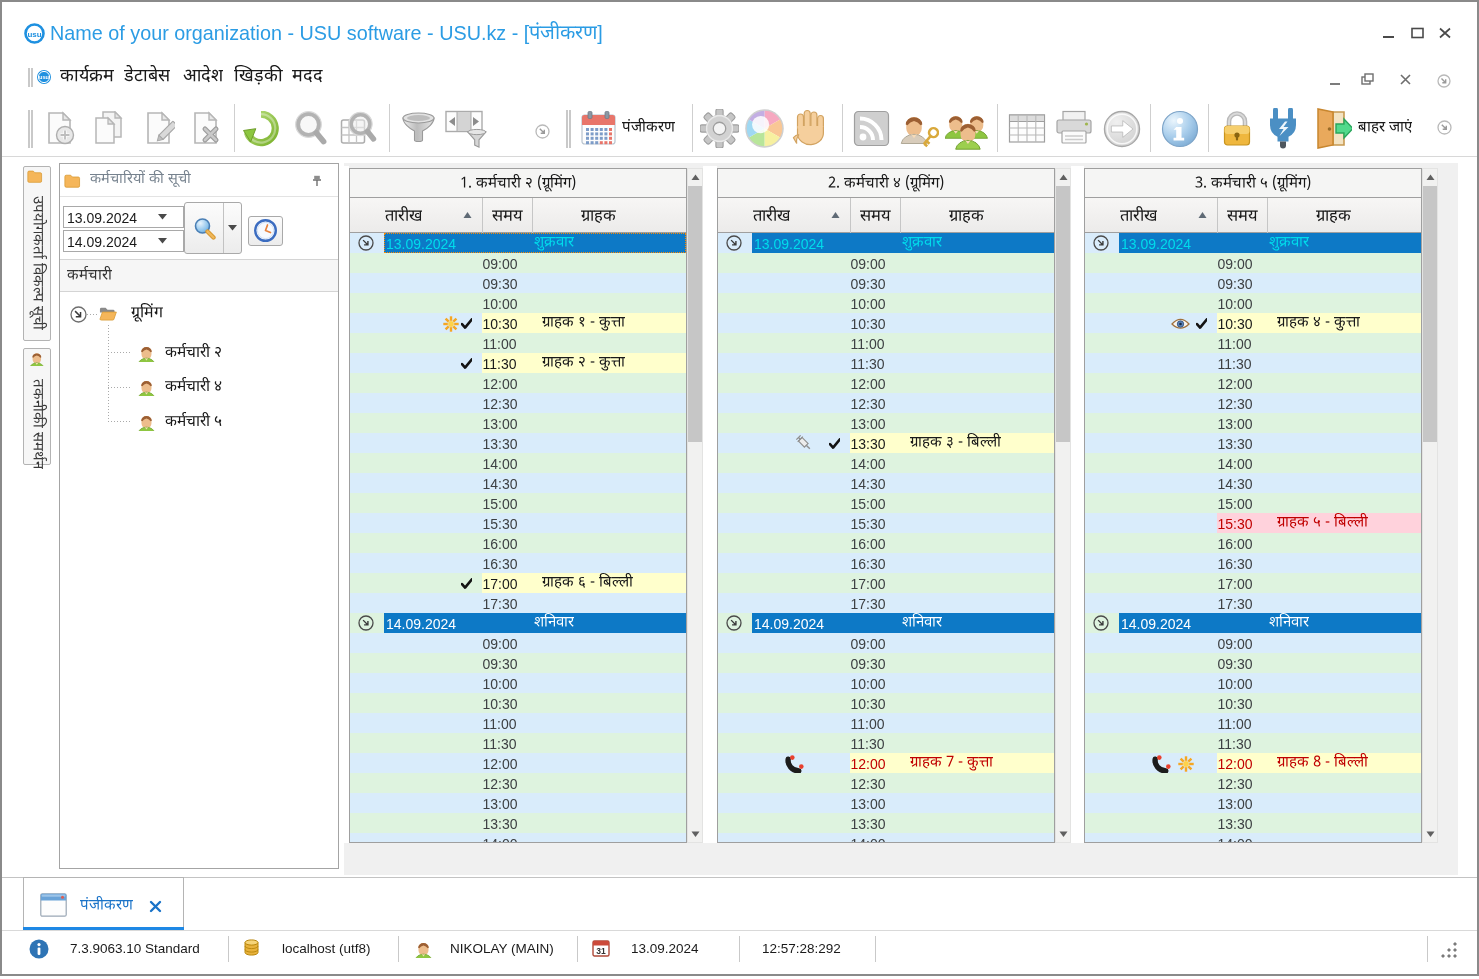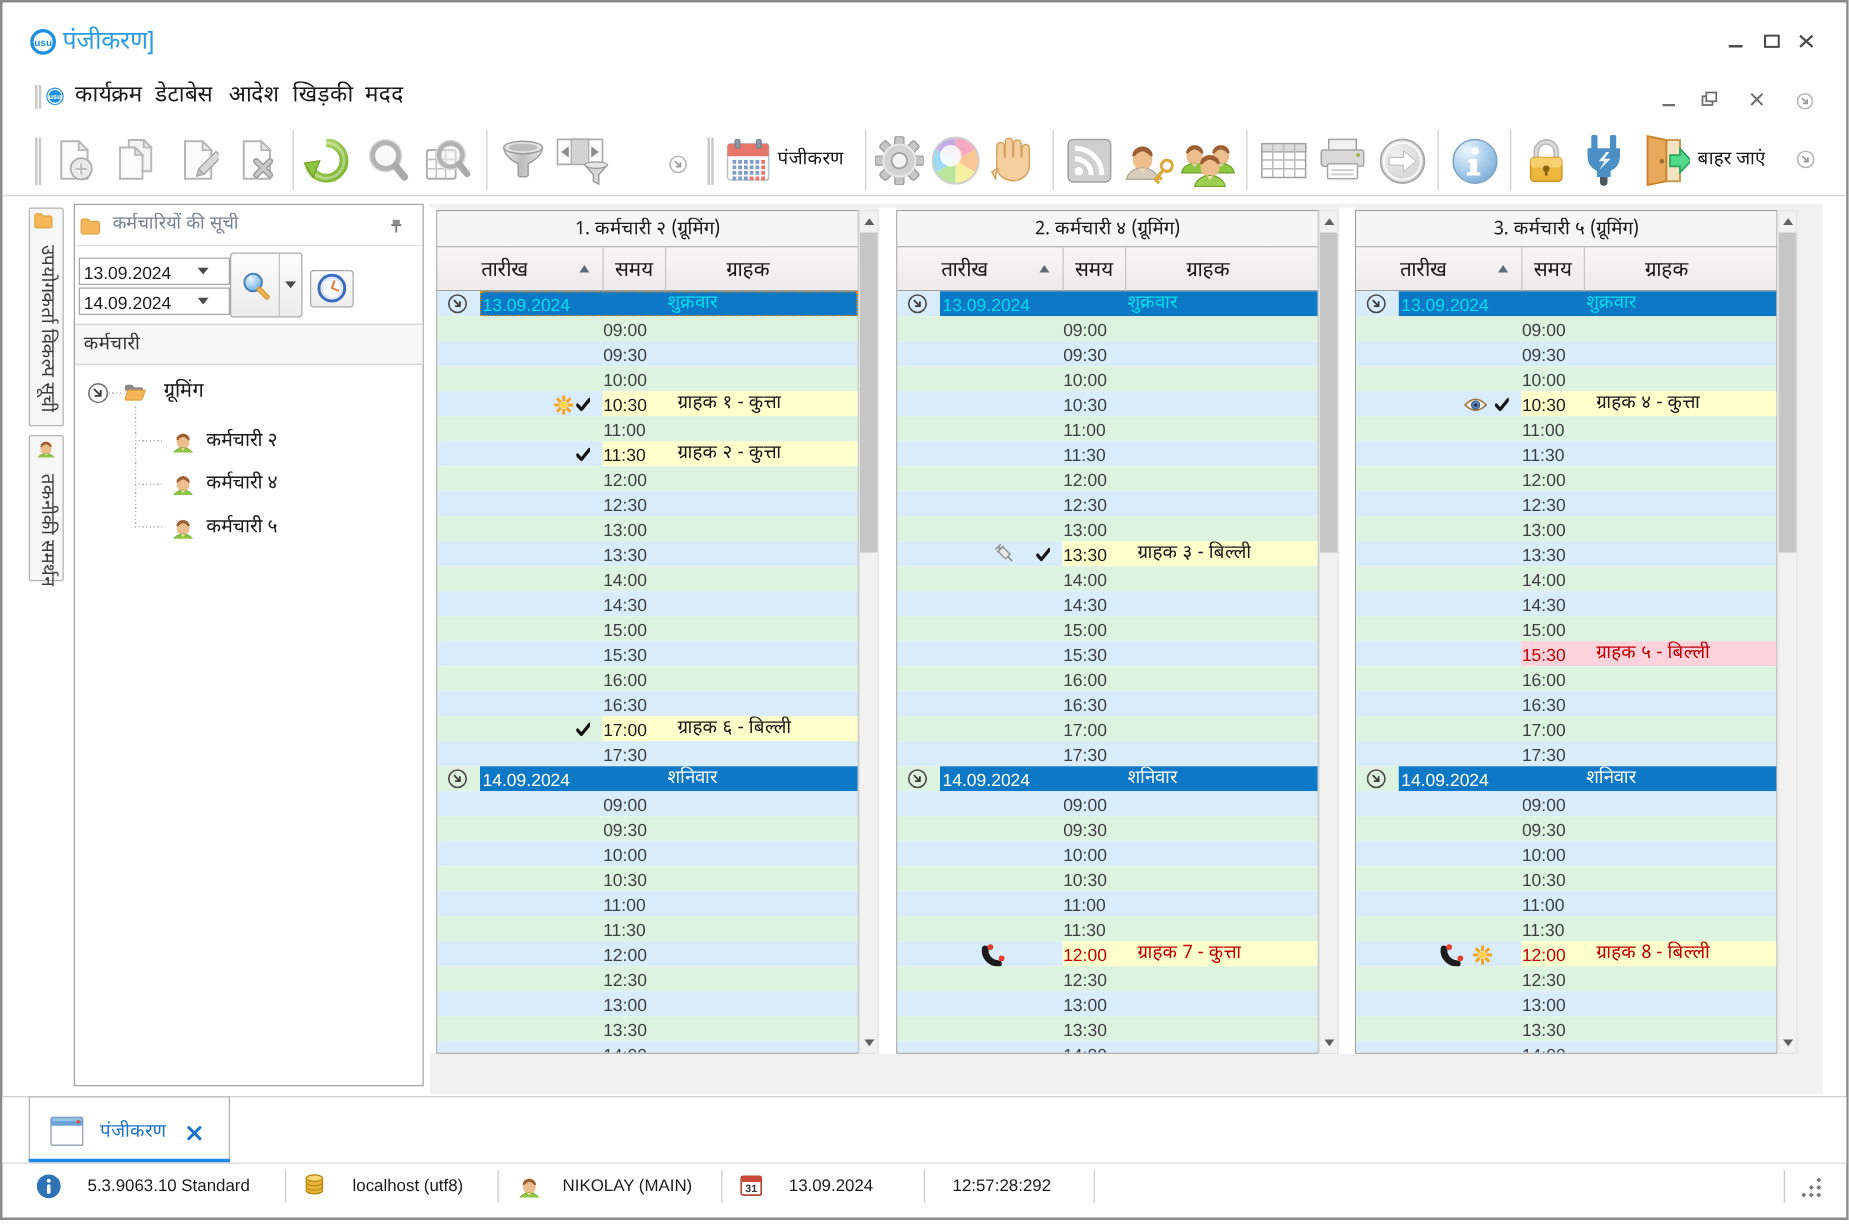--- a/index.html
+++ b/index.html
@@ -475,21 +475,21 @@
         <use href="#q30" x="36" y="13.4404"></use>
         <use href="#q31" x="42" y="13.4404"></use>
       </g>
     </defs>
   </svg>
 <div style="position:absolute;left:0px;top:0px;width:1479px;height:976px;border:2px solid #8a8a8a;"></div>
 <svg style="position:absolute;left:24px;top:23px;" width="21" height="21" viewBox="0 0 21 21">
     <circle cx="10.5" cy="10.5" r="9" fill="none" stroke="#1e90e0" stroke-width="2.6"></circle>
     <text x="10.5" y="13.6" text-anchor="middle" font-family="Liberation Sans" font-size="8" font-weight="bold" fill="#1e90e0">usu</text>
   </svg>
-<div style="position:absolute;left:50px;top:22px;display:flex;align-items:flex-start;color:#2b9ce4;font-size:19px;white-space:pre"><svg style="margin-top:-1.5px" width="68" height="27" fill="#2b9ce4">
+<div style="position:absolute;left:50px;top:22px;display:flex;align-items:flex-start;color:#2b9ce4;font-size:19px;white-space:pre"><span style="font-size:19.8px">Name of your organization - USU software - USU.kz - [</span><svg style="margin-top:-1.5px" width="68" height="27" fill="#2b9ce4">
       <use href="#s-title"></use>
     </svg><span style="font-size:19.8px">]</span></div>
 <svg style="position:absolute;left:1381px;top:26px;" width="74" height="14" viewBox="0 0 74 14">
     <path d="M2 11 h11" stroke="#4a4a4a" stroke-width="2"></path>
     <rect x="31" y="2.5" width="11" height="9" fill="none" stroke="#4a4a4a" stroke-width="1.6"></rect>
     <path d="M59 2.5 l10 9 M69 2.5 l-10 9" stroke="#4a4a4a" stroke-width="1.7"></path>
   </svg>
 <div style="position:absolute;left:28px;top:68px;width:1.6px;height:19px;background:#c9c9c9;"></div>
 <div style="position:absolute;left:31px;top:68px;width:1.6px;height:19px;background:#c9c9c9;"></div>
 <svg style="position:absolute;left:36px;top:69px;" width="16" height="16" viewBox="0 0 16 16">
@@ -1417,21 +1417,21 @@
 <svg style="position:absolute;left:149px;top:900px;" width="13" height="13" viewBox="0 0 13 13">
     <path d="M2 2 l9 9 M11 2 l-9 9" stroke="#1a73c8" stroke-width="2.4" stroke-linecap="round"></path>
   </svg>
 <div style="position:absolute;left:23px;top:927px;width:161px;height:3px;background:#1e88e5;"></div>
 <div style="position:absolute;left:2px;top:930px;width:1475px;height:1px;background:#d9d9d9;"></div>
 <svg style="position:absolute;left:29px;top:939px;" width="20" height="20" viewBox="0 0 20 20">
     <circle cx="10" cy="10" r="9.5" fill="#2e74b5"></circle>
     <circle cx="10" cy="5.6" r="1.6" fill="#fff"></circle>
     <rect x="8.6" y="8.4" width="2.8" height="7.5" rx="1.2" fill="#fff"></rect>
   </svg>
-<div style="position:absolute;left:70px;top:941px;font-size:13.5px;color:#1a1a1a;font-weight:normal;white-space:nowrap;">5.3.9063.10 Standard</div>
+<div style="position:absolute;left:70px;top:941px;font-size:13.5px;color:#1a1a1a;font-weight:normal;white-space:nowrap;">7.3.9063.10 Standard</div>
 <div style="position:absolute;left:228px;top:936px;width:1px;height:26px;background:#c9c9c9;"></div>
 <svg style="position:absolute;left:243px;top:939px;" width="17" height="19" viewBox="0 0 17 19">
     <path d="M2 3.5 v10 a6.5 2.6 0 0 0 13 0 v-10 z" fill="#e8b23c" stroke="#b8860b" stroke-width="1"></path>
     <ellipse cx="8.5" cy="3.5" rx="6.5" ry="2.6" fill="#f6d478" stroke="#b8860b" stroke-width="1"></ellipse>
     <path d="M2 7 a6.5 2.6 0 0 0 13 0 M2 10.5 a6.5 2.6 0 0 0 13 0" fill="none" stroke="#b8860b" stroke-width="0.9"></path>
   </svg>
 <div style="position:absolute;left:282px;top:941px;font-size:13.5px;color:#1a1a1a;font-weight:normal;white-space:nowrap;">localhost (utf8)</div>
 <div style="position:absolute;left:398px;top:936px;width:1px;height:26px;background:#c9c9c9;"></div>
 <svg style="position:absolute;left:413px;top:939px;" width="19" height="19" viewBox="0 0 19 19">
     <g transform="scale(0.7037037037037037)">

